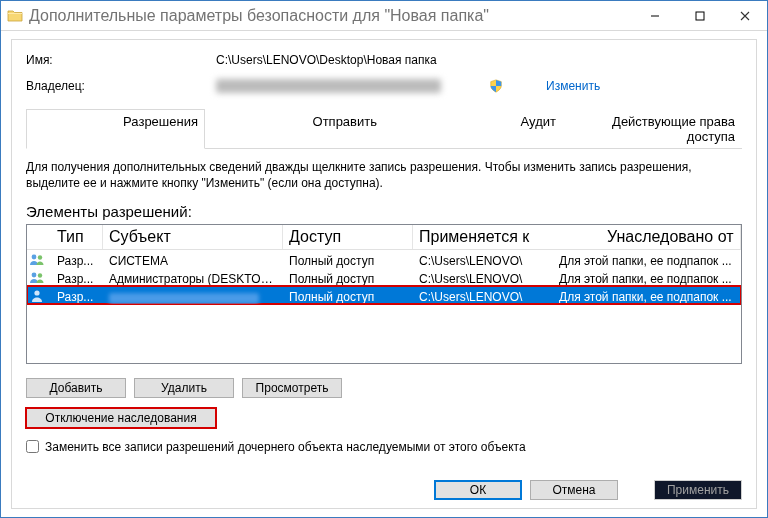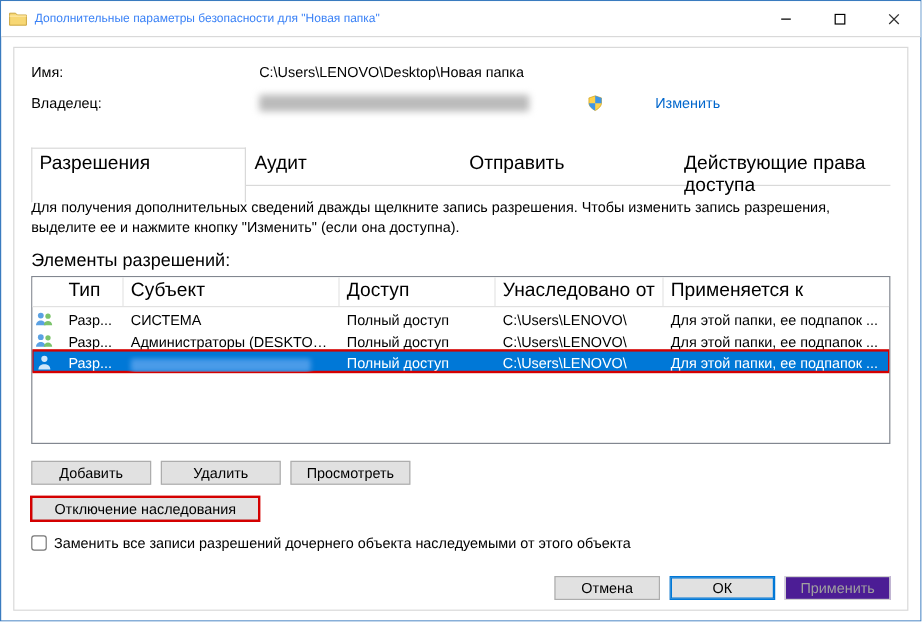--- a/index.html
+++ b/index.html
@@ -27,21 +27,21 @@
     background: #fff;
     display:flex;
     align-items:center;
     border-bottom: 1px solid #d9d9d9;
   }
   .titlebar-icon {
     width: 16px; height:16px;
     margin: 0 6px;
     display:inline-block;
   }
-  .titlebar-title { flex:1; font-size:10px; color:#3b82f6; }
+  .titlebar-title { flex:1; font-size:16px; color:#737373; }
   .win-ctrls { display:flex; height:100%; }
   .win-btn {
     width: 45px;
     display:flex; align-items:center; justify-content:center;
     color:#333;
   }
   
   .content-outer {
     flex:1;
     padding: 8px 10px;
@@ -73,28 +73,28 @@
   }
   .link { color:#0066cc; cursor:pointer; }
   
   .tabs {
     display:flex;
     margin-top:4px;
     border-bottom:1px solid #d9d9d9;
   }
   .tab {
     flex:1;
-    text-align:left;
+    text-align:right;
     padding:4px 6px;
-    font-size:16px;
+    font-size:13px;
     color:#000;
     cursor:pointer;
     border:1px solid transparent;
     position:relative;
-    top:15px;
+    top:1px;
   }
   .tab.active {
     border:1px solid #d9d9d9;
     border-bottom:1px solid #fff;
     background:#fff;
   }
   
   .desc {
     margin:10px 0 8px 0;
     font-size:12px;
@@ -169,23 +169,24 @@
     font-size:12px;
     padding: 2px 0;
     min-width:100px;
     background:#e1e1e1;
     border:1px solid #adadad;
     cursor:pointer;
     height:20px;
   }
   button.win:disabled {
     color:#a0a0a0;
-    background:#4c1d95;
+    background:#0f172a;
     border-color:#d0d0d0;
     cursor:default;
+    margin-left:28px;
   }
   button.win.default {
     border:1px solid #0078d7;
     box-shadow: inset 0 0 0 1px #0078d7;
   }
   .chk-row {
     margin-top:12px;
     display:flex;
     align-items:flex-start;
   }
@@ -248,36 +249,36 @@
             <path d="M8 1 L14 3 V8 C14 12 8 15 8 15 C8 15 2 12 2 8 V3 Z" fill="#ffd24b" stroke="#c79a12" stroke-width="0.6"></path>
             <path d="M8 1 L14 3 V8 H8 Z" fill="#3e95e6"></path>
             <path d="M8 8 H2 V8 C2 12 8 15 8 15 Z" fill="#3e95e6"></path>
           </svg>
         </span>
         <span class="link">Изменить</span>
       </div>
 
       <div class="tabs">
         <div class="tab active">Разрешения</div>
+        <div class="tab">Отправить</div>
         <div class="tab">Аудит</div>
-        <div class="tab">Отправить</div>
         <div class="tab">Действующие права доступа</div>
       </div>
 
       <div class="desc">Для получения дополнительных сведений дважды щелкните запись разрешения. Чтобы изменить запись разрешения, выделите ее и нажмите кнопку "Изменить" (если она доступна).</div>
       <div class="subhdr">Элементы разрешений:</div>
 
       <div class="tbl-wrap">
         <div class="tbl-head">
           <div class="th c-icon"></div>
           <div class="th c-type">Тип</div>
           <div class="th c-subj">Субъект</div>
           <div class="th c-acc">Доступ</div>
+          <div class="th c-app">Применяется к</div>
           <div class="th c-inh">Унаследовано от</div>
-          <div class="th c-app">Применяется к</div>
         </div>
 
         <div class="tr">
           <div class="td row-icon-cell">
               <span class="row-icon">
             <svg viewBox="0 0 16 16">
                   <circle cx="5" cy="5" r="2.4" fill="#5aa1e3"></circle>
                   <path d="M1 13c0-2.5 2-4 4-4s4 1.5 4 4z" fill="#5aa1e3"></path>
                   <circle cx="11" cy="5.5" r="2.2" fill="#7bc36b"></circle>
                   <path d="M7.5 13c0-2.3 1.8-3.6 3.5-3.6S14.5 10.7 14.5 13z" fill="#7bc36b"></path>
@@ -334,20 +335,20 @@
       <div class="btn-row2">
         <button class="win red-box" style="min-width:190px;">Отключение наследования</button>
       </div>
 
       <div class="chk-row">
         <input type="checkbox" style="">
         <label>Заменить все записи разрешений дочернего объекта наследуемыми от этого объекта</label>
       </div>
 
       <div class="footer">
+        <button class="win default">ОК</button>
         <button class="win">Отмена</button>
-        <button class="win default">ОК</button>
         <button class="win" disabled="">Применить</button>
       </div>
 
     </div>
   </div>
 </div>
 
 </body></html>

